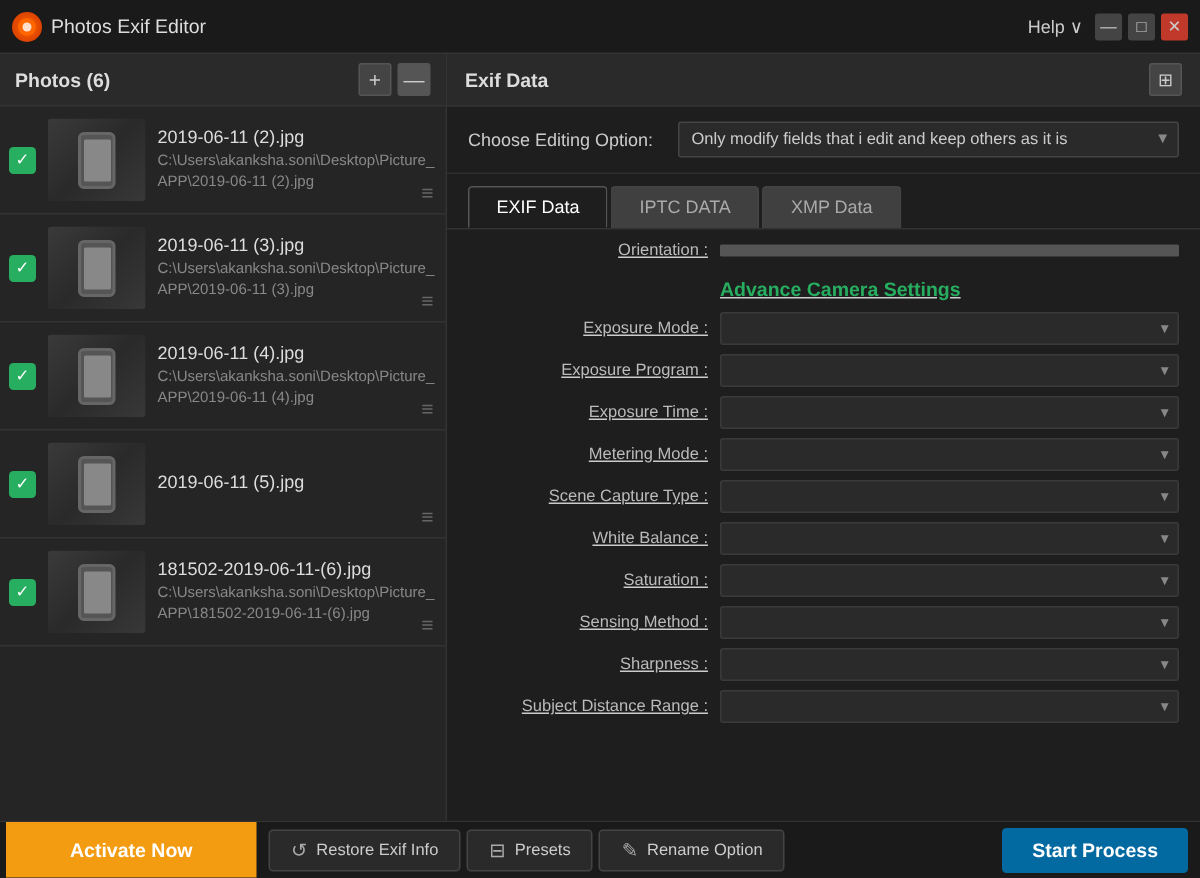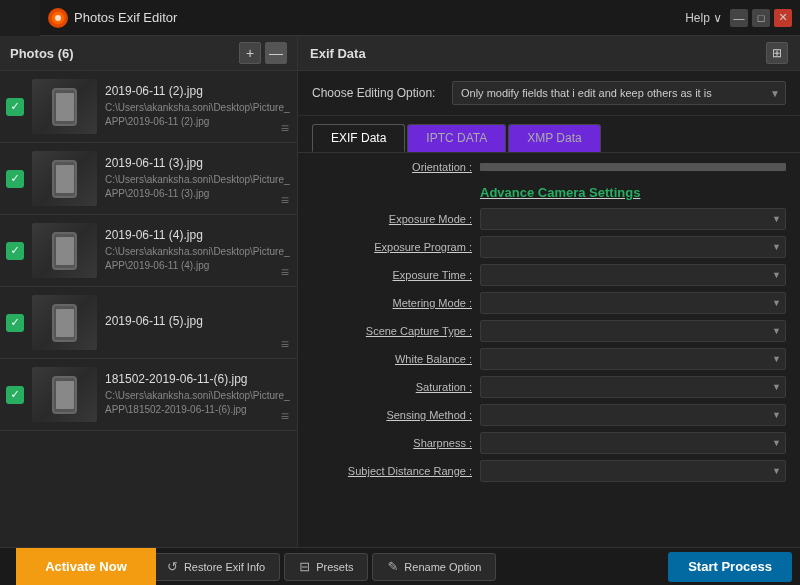--- a/index.html
+++ b/index.html
@@ -16,21 +16,20 @@
 
     
     .title-bar {
       height: 36px;
       background: #1a1a1a;
       display: flex;
       align-items: center;
       padding: 0 8px;
       justify-content: space-between;
       border-bottom: 1px solid #333;
-      margin-left: 40px;
     }
     .title-bar-left {
       display: flex;
       align-items: center;
       gap: 6px;
     }
     .app-icon {
       width: 20px;
       height: 20px;
       background: radial-gradient(circle, #ff6600, #cc3300);
@@ -253,21 +252,21 @@
       gap: 2px;
       border-bottom: 1px solid #333;
     }
     .tab {
       padding: 6px 18px;
       border: 1px solid #444;
       border-bottom: none;
       color: #aaa;
       font-size: 12px;
       cursor: pointer;
-      background: #6d28d9;
+      background: #404040;
       border-radius: 3px 3px 0 0;
     }
     .tab.active {
       background: #1e1e1e;
       color: #fff;
       border-color: #555;
       border-bottom: 1px solid #1e1e1e;
     }
 
     
@@ -609,21 +608,21 @@
           <select><option></option></select>
           <span class="field-select-arrow">▼</span>
         </div>
       </div>
 
     </div>
   </div>
 </div>
 
 <div class="bottom-bar">
-  <button class="activate-btn" style="position:relative;left:16px;width:140px;height:38px;margin-left:-8px;border-radius:0;font-size:13px;">Activate Now</button>
+  <button class="activate-btn" style="position:relative;left:4px;width:167px;height:38px;margin-left:-8px;border-radius:0;font-size:13px;">Activate Now</button>
 
   <button class="bottom-btn" style="margin-left:8px;">
     <span class="bottom-btn-icon">↺</span>
     <span>Restore Exif Info</span>
   </button>
 
   <button class="bottom-btn">
     <span class="bottom-btn-icon">⊟</span>
     <span>Presets</span>
   </button>

